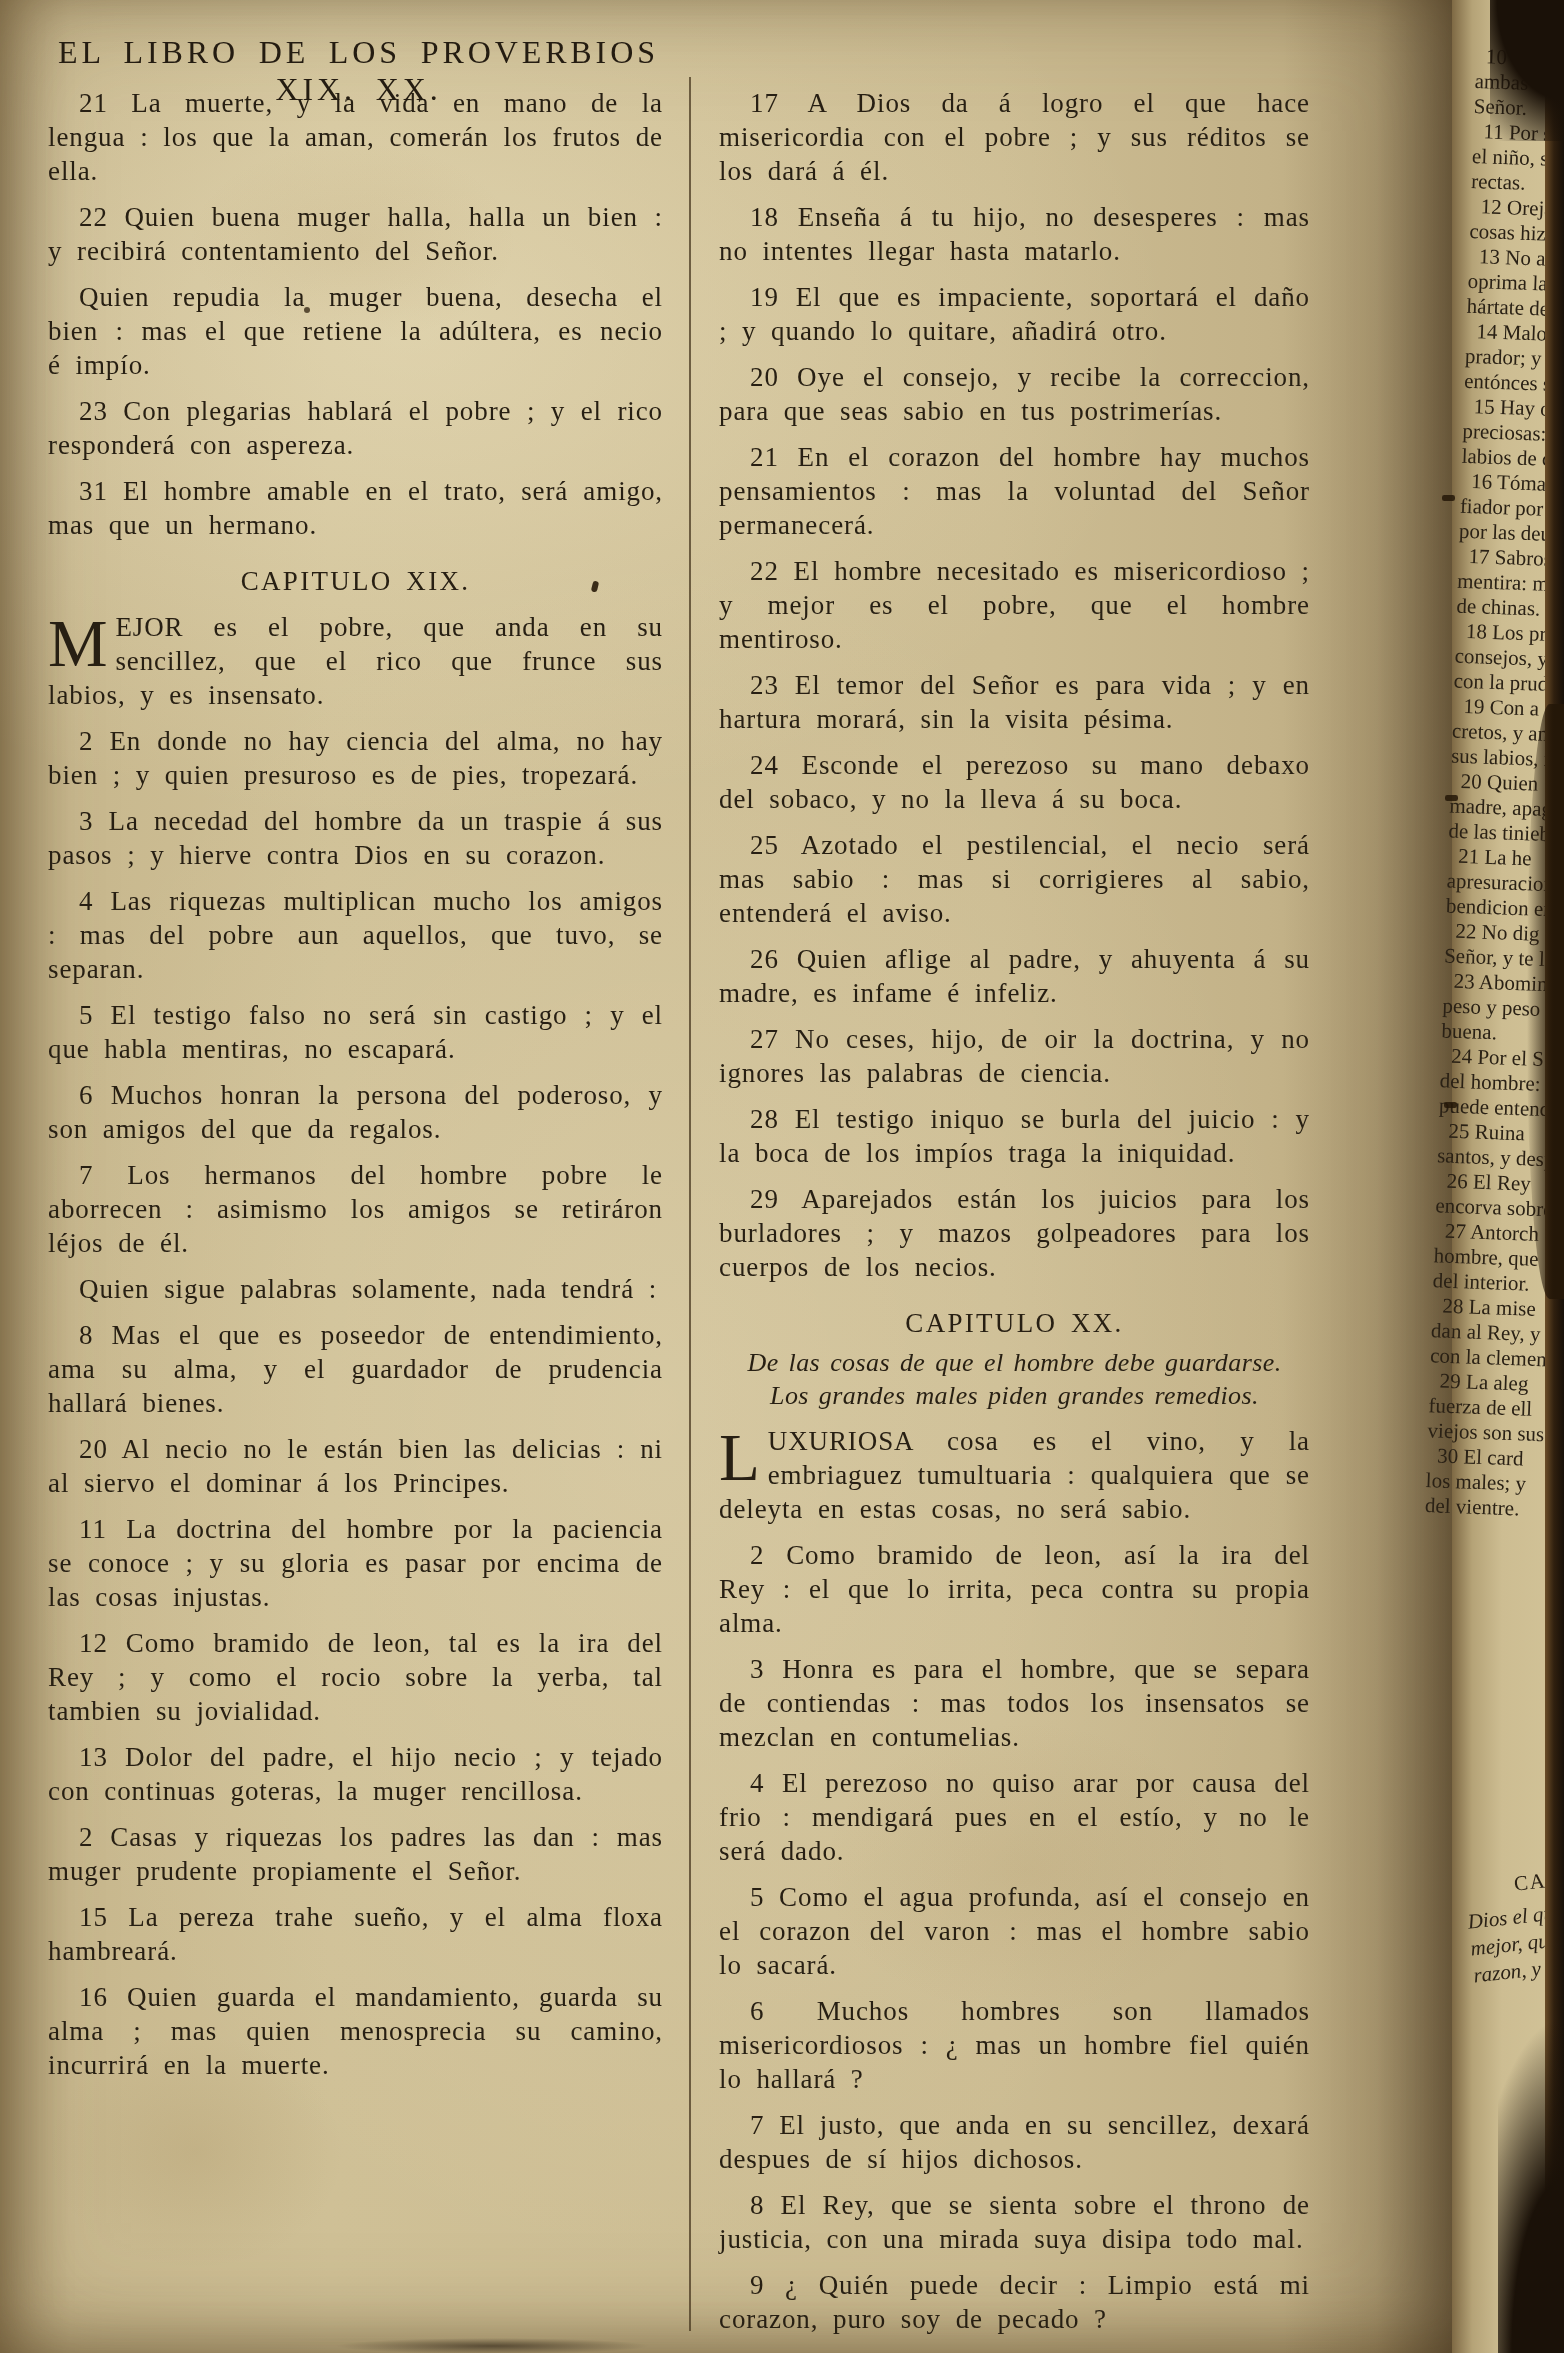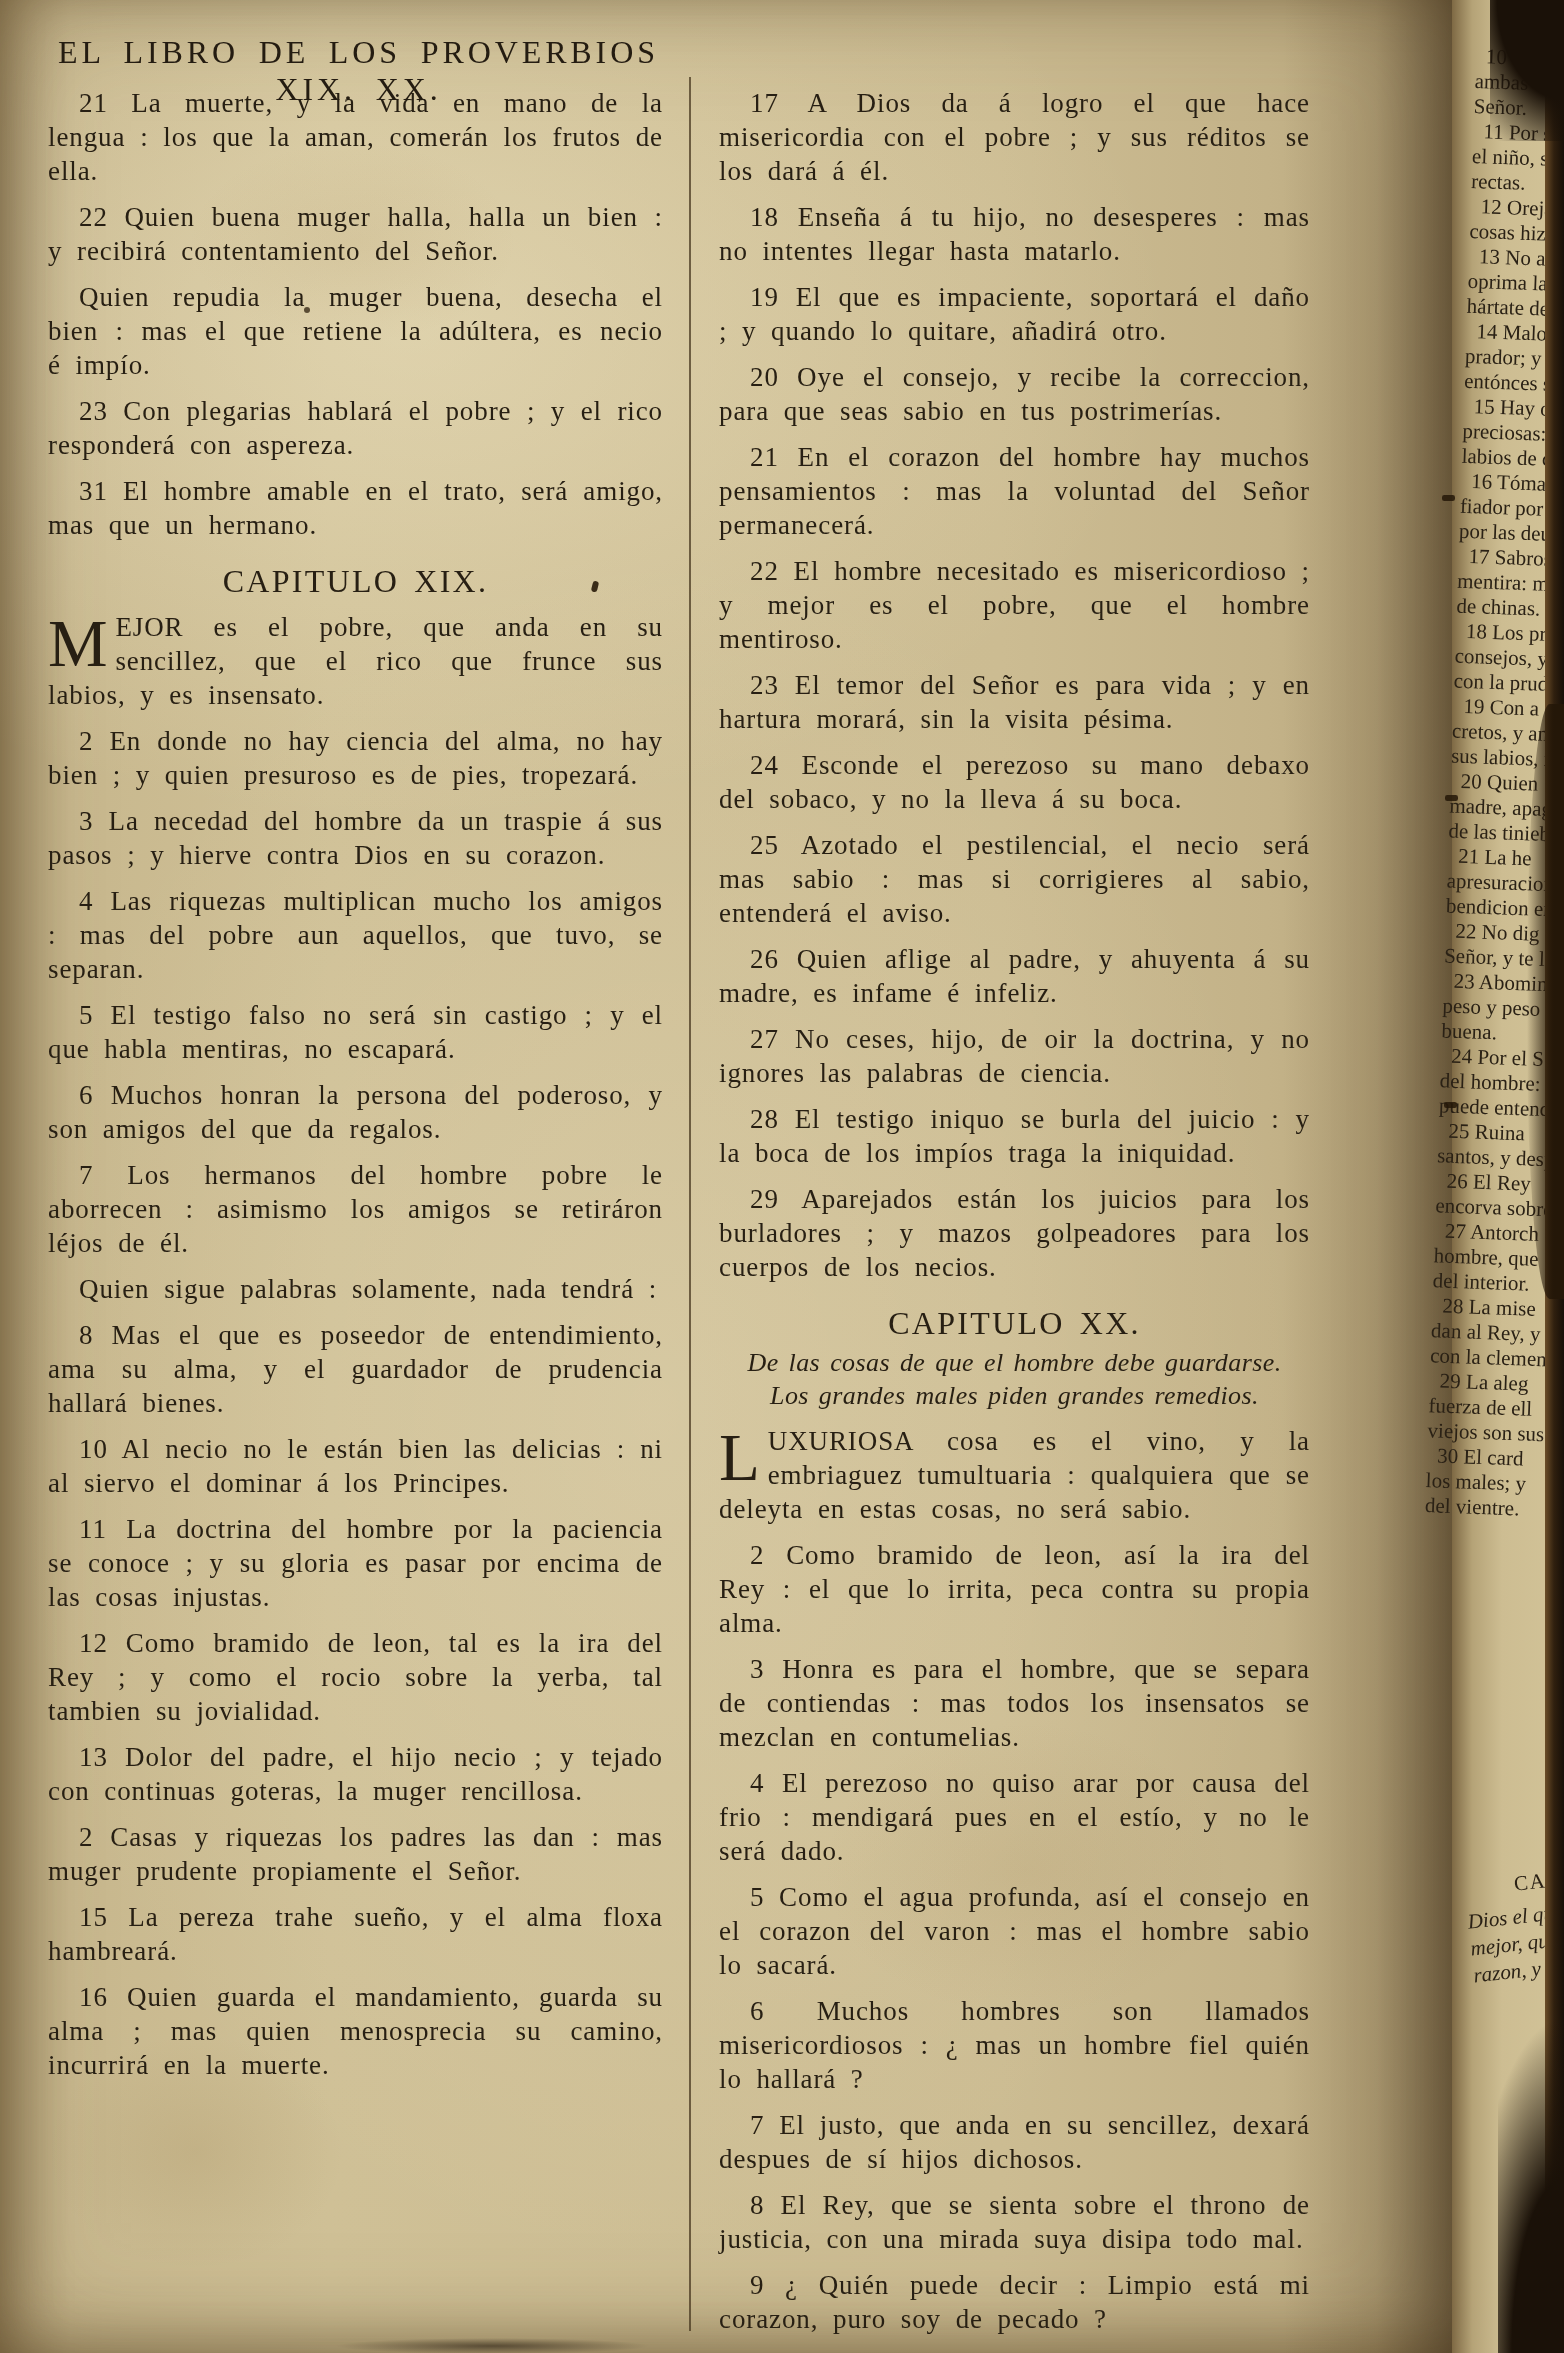--- a/index.html
+++ b/index.html
@@ -33,21 +33,21 @@
     font-size:32px; letter-spacing:3.9px; word-spacing:7.8px; color:#241c11;
   }
 
   
   .colrule { position:absolute; left:689px; top:77px; width:1.6px; height:2254px; background:#4a3a22; opacity:.75; }
   .col { position:absolute; top:74px; text-align:justify; font-size:27px; line-height:34px;
          letter-spacing:0.9px; word-spacing:7px; }
   .col-1 { left:36px;  width:639px; }
   .col-2 { left:707px; width:615px; }
   .verse { margin:12px; text-indent:31px; }
-  .chap-title { margin:22px 0 6.3px; font-size:32px; font-weight:normal; text-align:center;
+  .chap-title { margin:22px 0 6.3px; font-size:27px; font-weight:normal; text-align:center;
                 letter-spacing:2.3px; word-spacing:4.7px; text-indent:0; }
   .chap-summary { margin:0 0 7.8px; padding:0 28px; font-style:italic; text-align:center;
                   text-indent:0; font-size:26px; line-height:33px; letter-spacing:0.4px; word-spacing:3.1px; }
   .first { text-indent:0; }
   .dropcap { float:left; font-size:67px; line-height:56px; padding:4.7px 7.8px 0 0; letter-spacing:0; }
 
   
   .gutter-shadow { position:absolute; left:1283px; top:0; width:169px; height:2354px;
     background:linear-gradient(90deg, rgba(70,50,24,0) 0%, rgba(70,50,24,0.18) 55%, rgba(50,34,16,0.5) 100%); }
   .page-next { position:absolute; left:1452px; top:0; width:113px; height:2354px;
@@ -104,21 +104,21 @@
       <div>
 
       <p class="verse">2 En donde no hay ciencia del alma, no hay bien ; y quien presuroso es de pies, tropezará.</p>
           <p class="verse">3 La necedad del hombre da un traspie á sus pasos ; y hierve contra Dios en su corazon.</p>
           <p class="verse">4 Las riquezas multiplican mucho los amigos : mas del pobre aun aquellos, que tuvo, se separan.</p>
           <p class="verse">5 El testigo falso no será sin castigo ; y el que habla mentiras, no escapará.</p>
           <p class="verse">6 Muchos honran la persona del poderoso, y son amigos del que da regalos.</p>
           <p class="verse">7 Los hermanos del hombre pobre le aborrecen : asimismo los amigos se retiráron léjos de él.</p>
           <p class="verse">Quien sigue palabras solamente, nada tendrá :</p>
           <p class="verse">8 Mas el que es poseedor de entendimiento, ama su alma, y el guardador de prudencia hallará bienes.</p>
-          <p class="verse">10 Al necio no le están bien las delicias : ni al siervo el dominar á los Principes.</p>
+          <p class="verse">20 Al necio no le están bien las delicias : ni al siervo el dominar á los Principes.</p>
           <p class="verse">11 La doctrina del hombre por la paciencia se conoce ; y su gloria es pasar por encima de las cosas injustas.</p>
           <p class="verse">12 Como bramido de leon, tal es la ira del Rey ; y como el rocio sobre la yerba, tal tambien su jovialidad.</p>
           <p class="verse">13 Dolor del padre, el hijo necio ; y tejado con continuas goteras, la muger rencillosa.</p>
           <p class="verse">2 Casas y riquezas los padres las dan : mas muger prudente propiamente el Señor.</p>
           <p class="verse">15 La pereza trahe sueño, y el alma floxa hambreará.</p>
           <p class="verse">16 Quien guarda el mandamiento, guarda su alma ; mas quien menosprecia su camino, incurrirá en la muerte.</p>
         </div>
     </div>
 
     <div class="col col-2">

